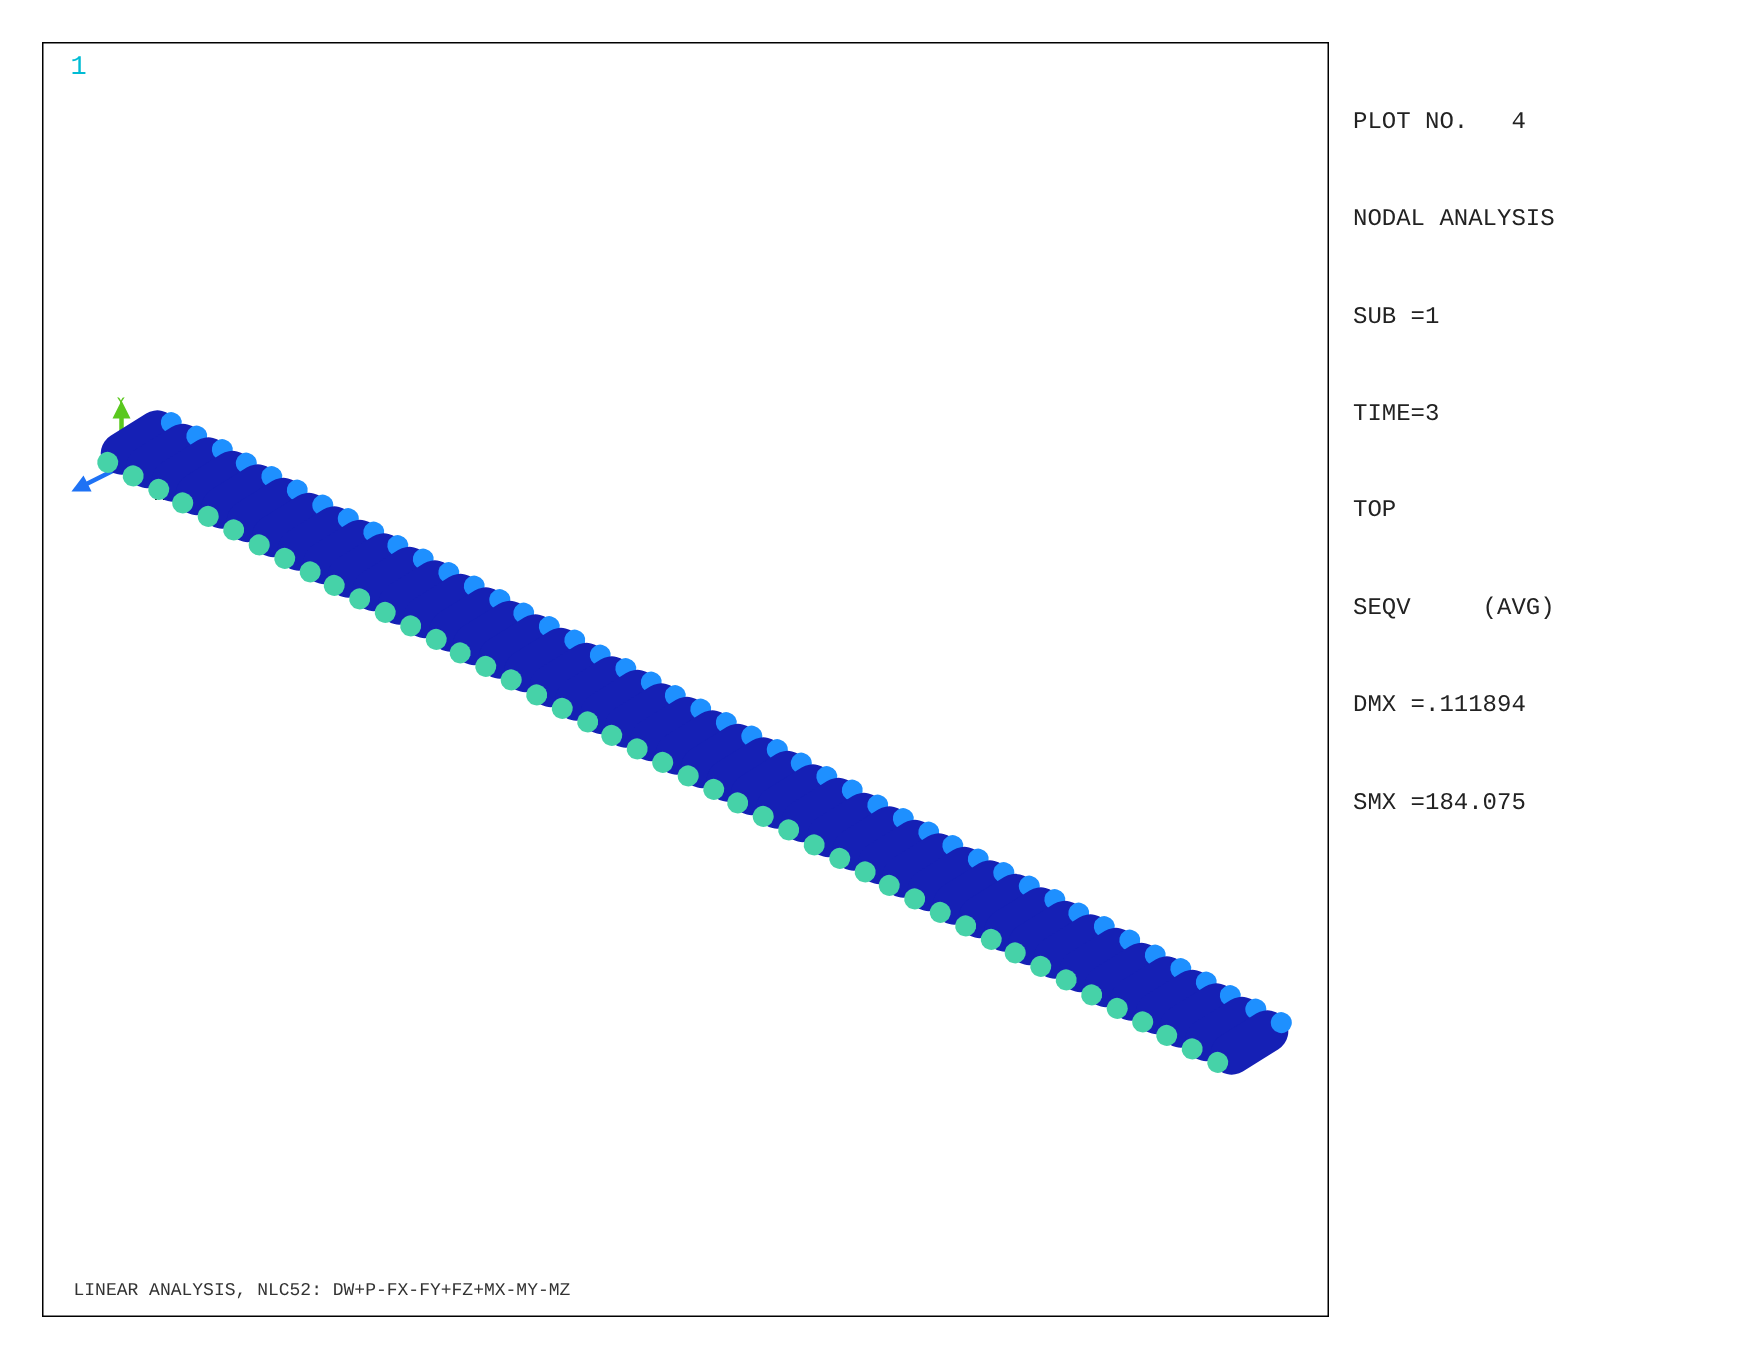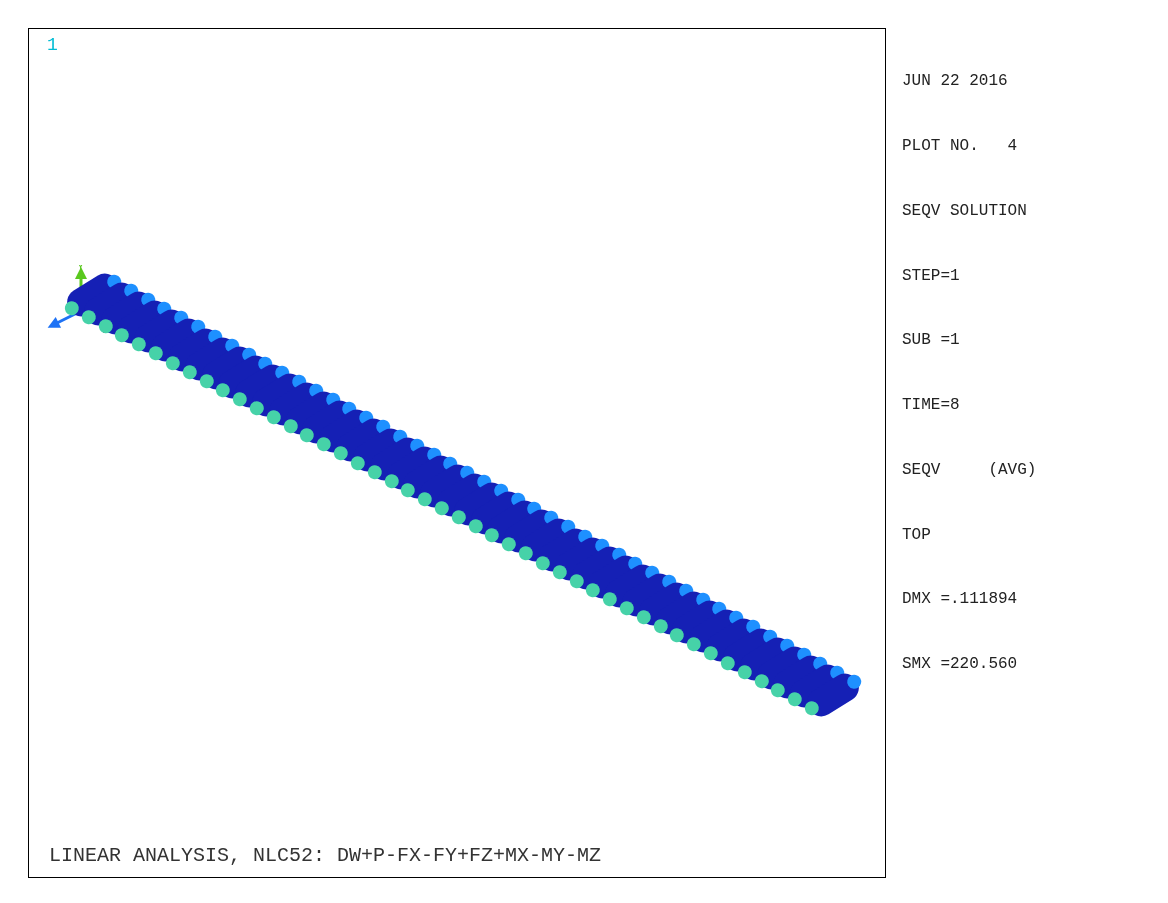--- a/index.html
+++ b/index.html
@@ -32,21 +32,21 @@
       left: 18px;
       top: 236px;
       width: 70px;
       height: 70px;
     }
     .caption {
       position: absolute;
       left: 20px;
       bottom: 10px;
       color: #333;
-      font-size: 20px;
+      font-size: 12px;
     }
     .mesh-container {
       position: absolute;
       left: 40px;
       top: 248px;
       width: 800px;
       height: 440px;
     }
     .bar {
       position: absolute;
@@ -292,25 +292,23 @@
       <div class="bar" style="left: 750px; top: 390px;">
         <div class="tip-a"></div>
         <div class="tip-b"></div>
       </div>
     </div>
 
   <div class="caption">LINEAR ANALYSIS, NLC52: DW+P-FX-FY+FZ+MX-MY-MZ</div>
 </div>
 
 <div class="info-panel">
-  <div>JUN 22 2016</div>
   <div>PLOT NO.   4</div>
-  <div>SEQV SOLUTION</div>
-  <div>STEP=1</div>
+  <div>NODAL ANALYSIS</div>
   <div>SUB =1</div>
-  <div>TIME=8</div>
+  <div>TIME=3</div>
+  <div>TOP</div>
   <div>SEQV     (AVG)</div>
-  <div>TOP</div>
   <div>DMX =.111894</div>
-  <div>SMX =220.560</div>
+  <div>SMX =184.075</div>
   
   
 </div>
 
 </body></html>

